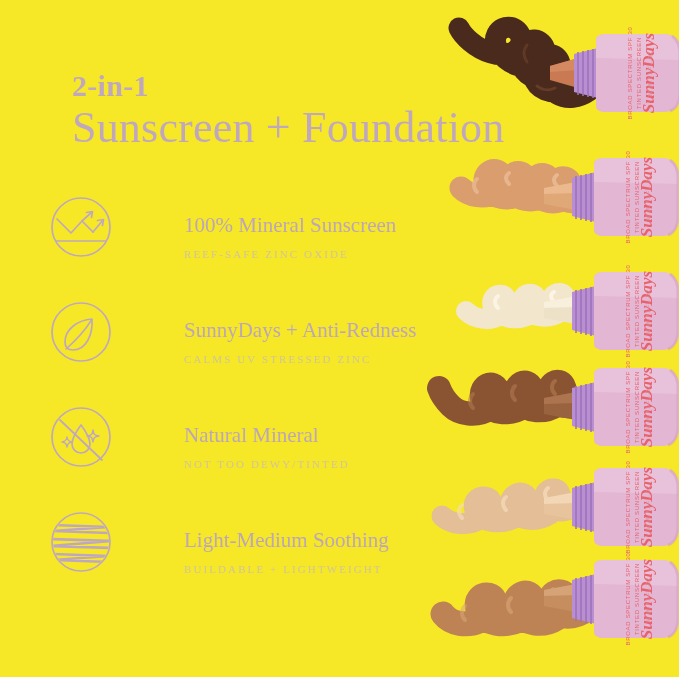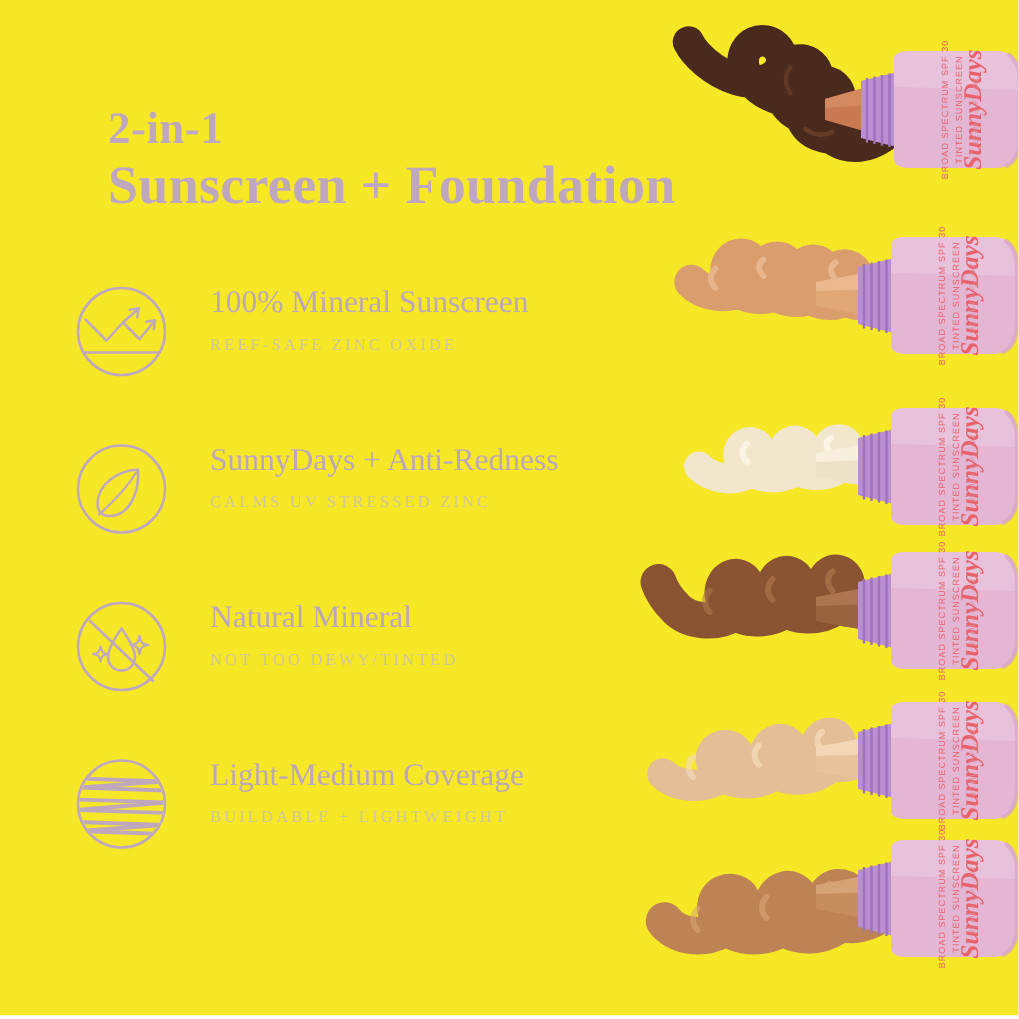--- a/index.html
+++ b/index.html
@@ -26,40 +26,41 @@
   .headline-line1 {
     font-family: "Liberation Serif", serif;
     font-size: 30px;
     font-weight: 700;
     color: #BFA8BE;
     letter-spacing: 0.3px;
     line-height: 1.05;
   }
   .headline-line2 {
     font-family: "Liberation Serif", serif;
-    font-size: 36px;
-    font-weight: 700;
+    font-size: 44px;
+    font-weight: 400;
     color: #BFA8BE;
     letter-spacing: 0.2px;
     line-height: 1.18;
     white-space: nowrap;
   }
 
   
   .features {
     position: absolute;
     left: 48px;
     top: 188px;
     width: 420px;
   }
   .feature {
     display: flex;
-    align-items: flex-start;
+    align-items: flex-end;
     height: 72px;
     margin-bottom: 33px;
+    gap: 44px;
   }
   .feature-icon {
     width: 66px;
     height: 66px;
     flex: 0 0 66px;
     display: block;
   }
   .feature-text {
     margin-left: 26px;
     display: flex;
@@ -165,21 +166,21 @@
             </clipPath>
         </defs>
         <circle cx="33" cy="33" r="29" fill="none" stroke="#BFA8BE" stroke-width="1.7"></circle>
         <g clip-path="url(#covclip)" fill="none" stroke="#BFA8BE" stroke-width="2.6" stroke-linecap="round" stroke-linejoin="round">
           <path d="M4 16 L62 18 L4 22 L62 24"></path>
           <path d="M2 30 L64 32 L2 37 L64 39"></path>
           <path d="M4 45 L62 47 L4 51 L62 53"></path>
         </g>
       </svg>
       <div class="feature-text">
-        <div class="feature-title">Light-Medium Coverage</div>
+        <div class="feature-title">Light-Medium Soothing</div>
         <div class="feature-sub">BUILDABLE + LIGHTWEIGHT</div>
       </div>
     </div>
 
   </div>
 
   <div class="product-stage">
 
     <div class="product-unit" style="top:6px;">
       <svg class="swatch-svg" style="left:0px; top:0px;" width="175" height="120" viewBox="0 0 175 120">

